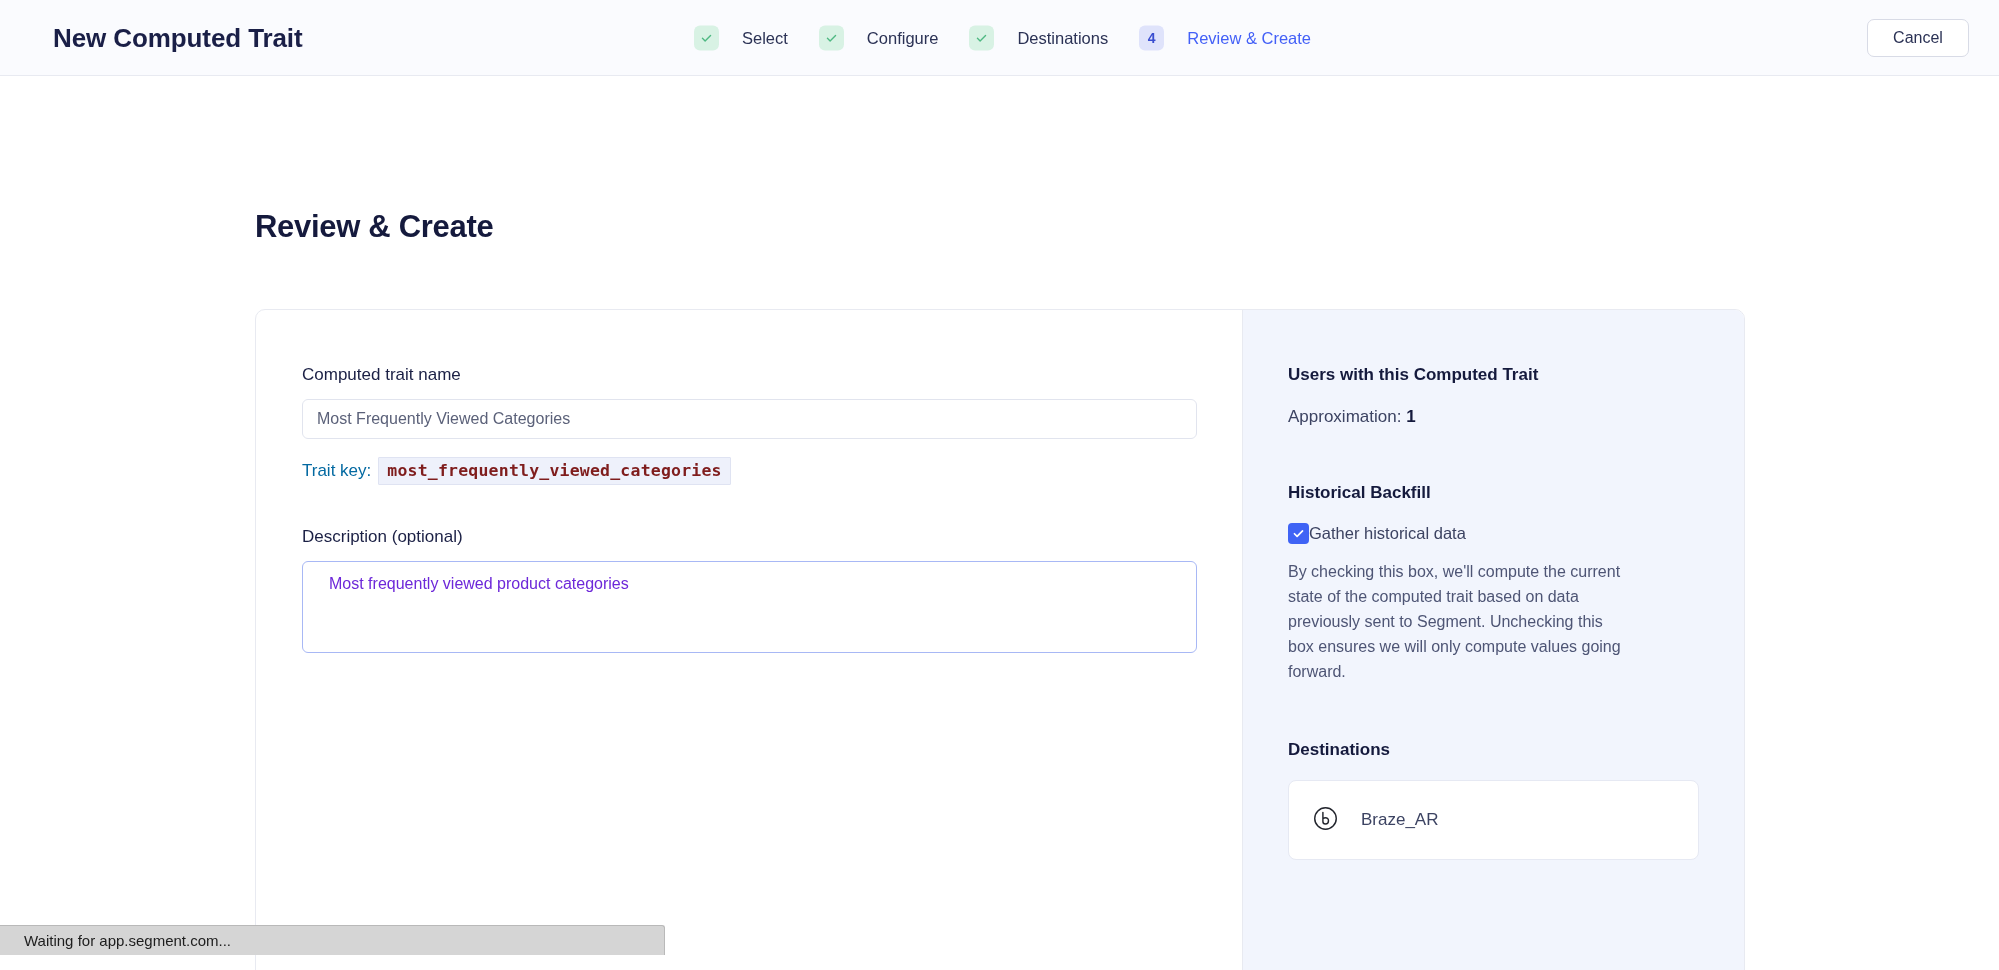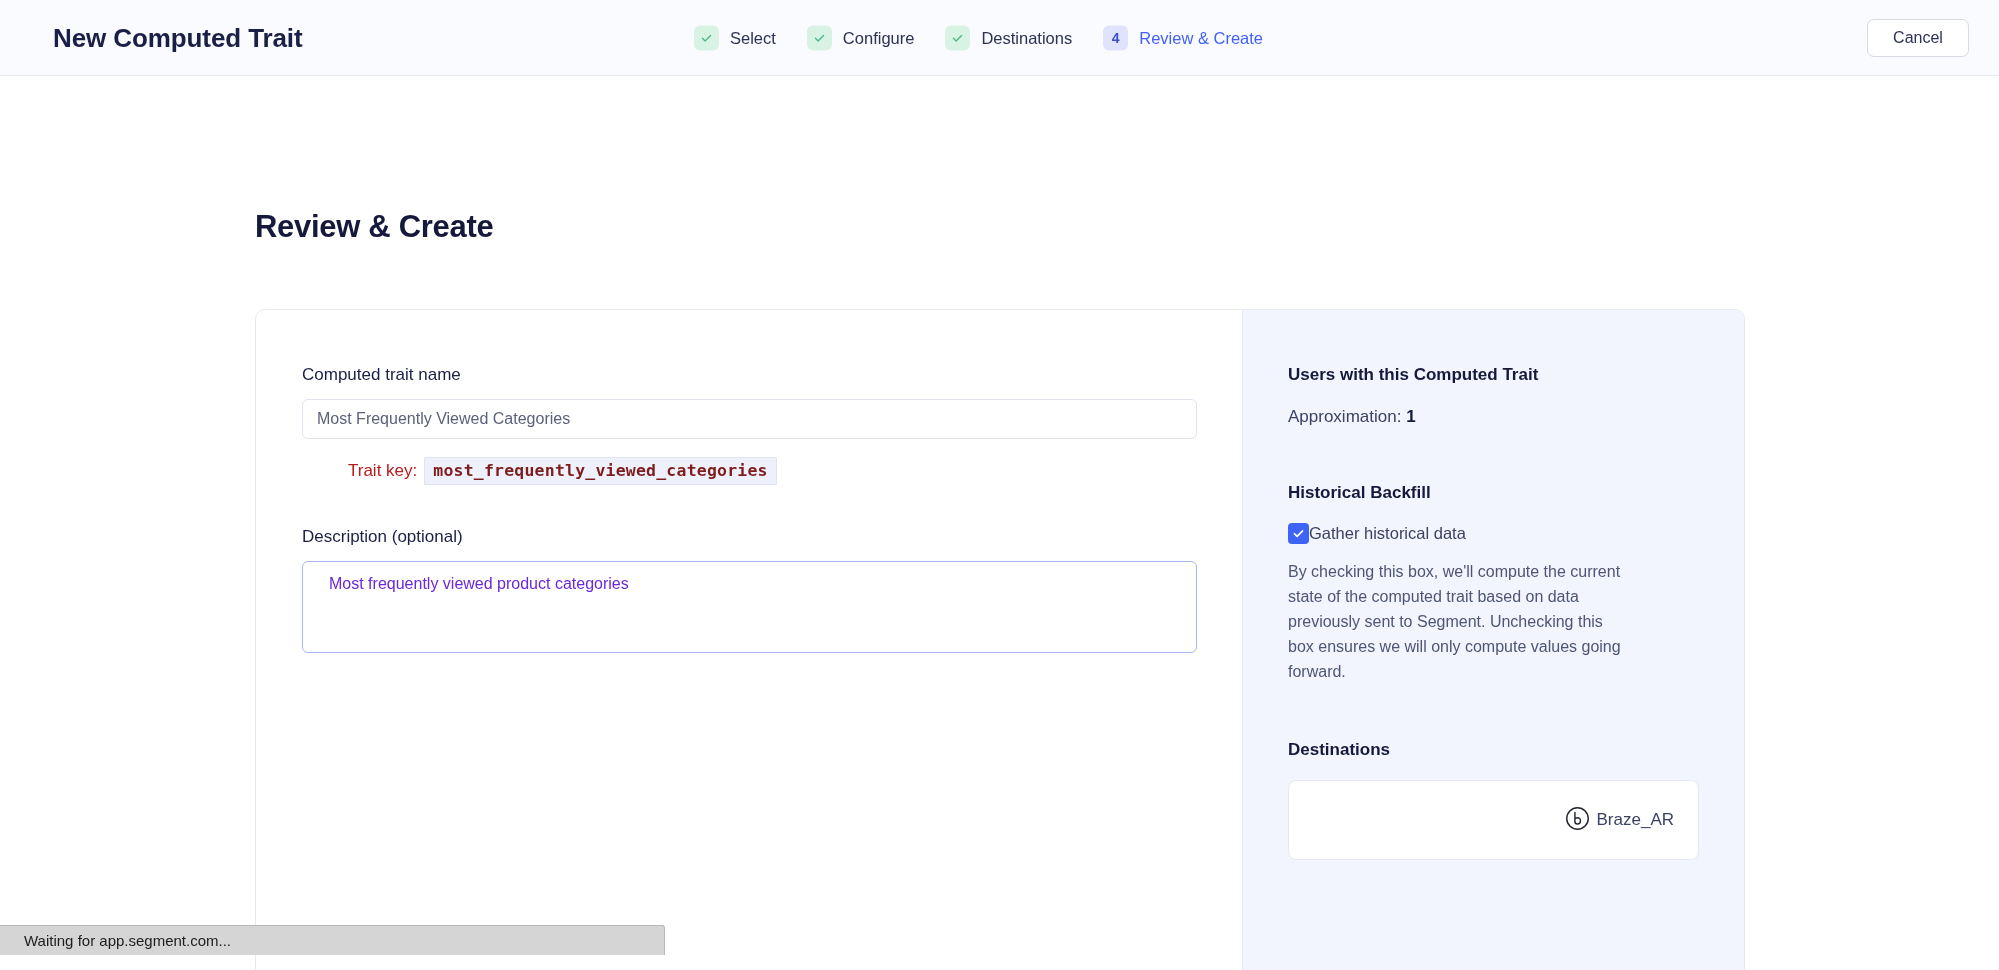--- a/index.html
+++ b/index.html
@@ -38,21 +38,21 @@
     left: 694px;
     top: 50%;
     transform: translateY(-50%);
     display: flex;
     align-items: center;
     gap: 31px;
   }
   .step {
     display: flex;
     align-items: center;
-    gap: 11px;
+    gap: 23px;
     cursor: pointer;
   }
   .step-badge {
     width: 25px;
     height: 25px;
     border-radius: 6px;
     display: flex;
     align-items: center;
     justify-content: center;
     flex: 0 0 auto;
@@ -150,22 +150,21 @@
   .text-input::placeholder { color: #5b6179; }
 
   .traitkey-row {
     margin-top: 18px;
     display: flex;
     align-items: center;
     gap: 7px;
   }
   .traitkey-label {
     font-size: 17px;
-    color: #b91c1c;
-    margin-left: 46px;
+    color: #0369a1;
   }
   .traitkey-chip {
     background: #eef1fb;
     border: 1px solid #dfe3f2;
     border-radius: 1px;
     padding: 3px 8px 4px;
     font-family: "DejaVu Sans Mono", monospace;
     font-size: 16.5px;
     color: #7f1d1d;
     letter-spacing: 0.2px;
@@ -234,23 +233,22 @@
   .dest-card {
     margin-top: 20px;
     width: 411px;
     height: 80px;
     background: #ffffff;
     border: 1px solid #e6e9f3;
     border-radius: 8px;
     display: flex;
     align-items: center;
     padding: 0 24px;
-    gap: 7px;
+    gap: 23px;
     cursor: pointer;
-    justify-content: flex-end;
   }
   .dest-name {
     font-size: 17px;
     color: #3c4362;
   }
 
   
   .statusbar {
     position: absolute;
     left: 0;

